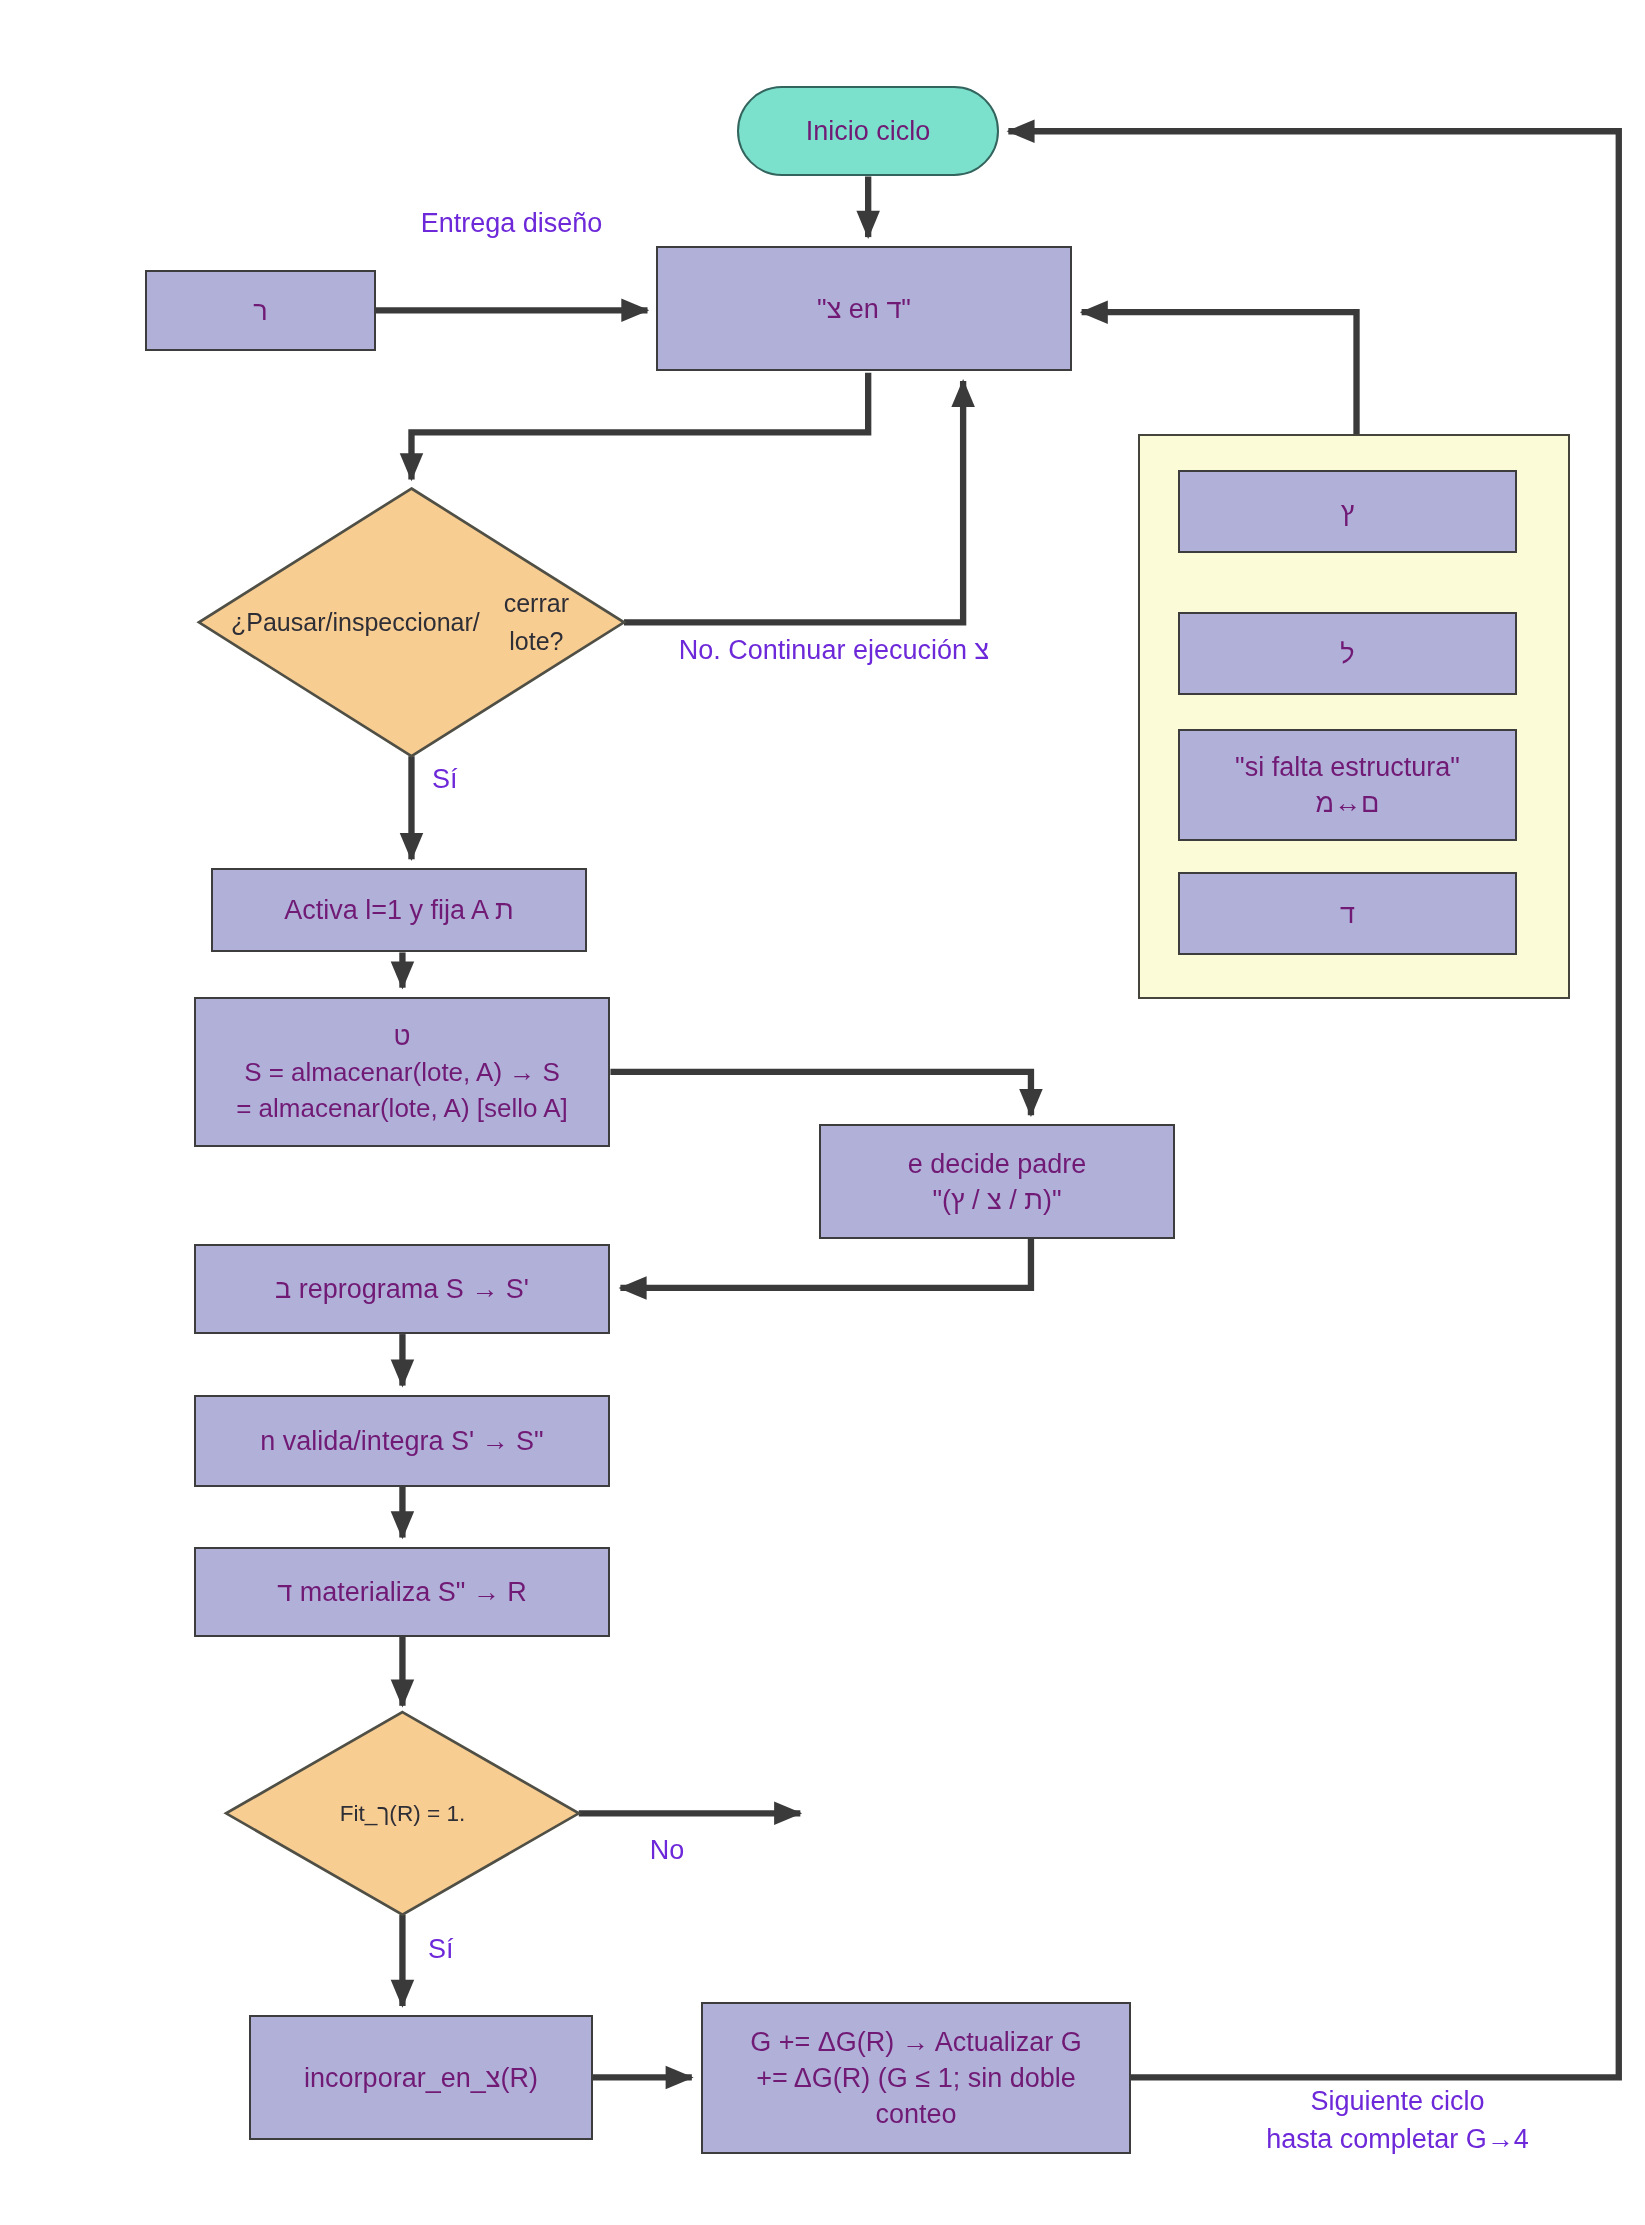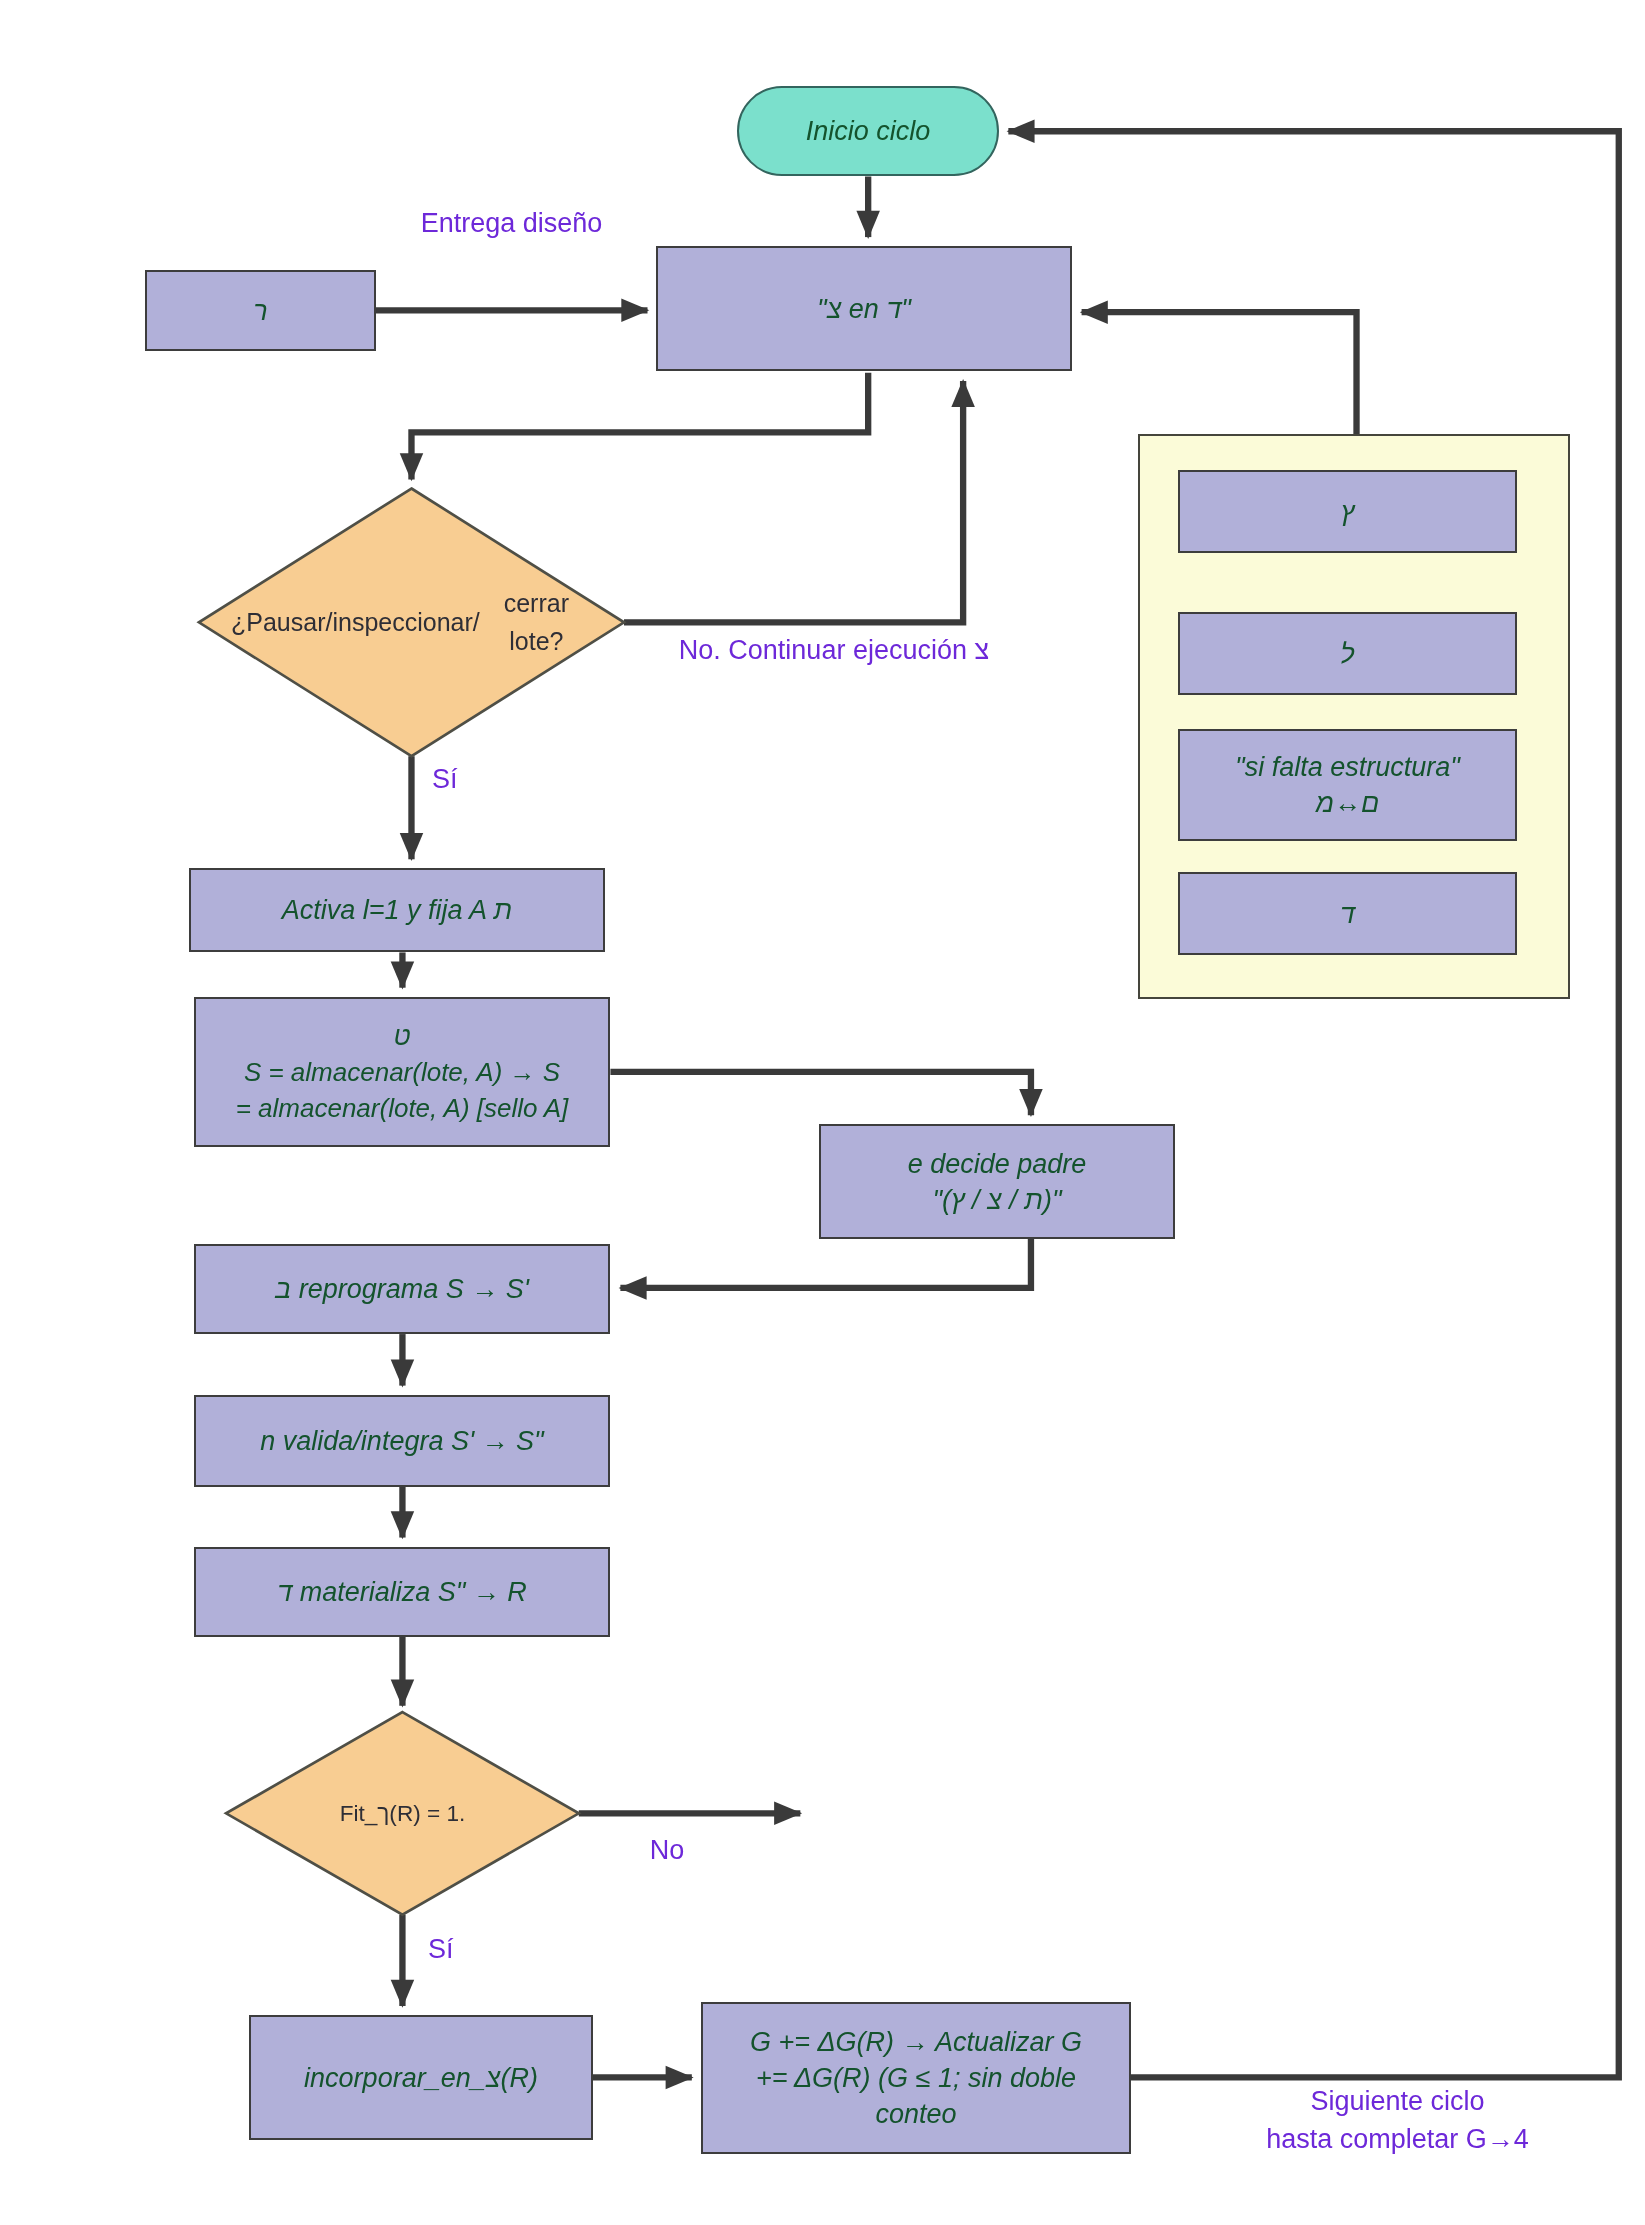--- a/index.html
+++ b/index.html
@@ -8,21 +8,21 @@
   .canvas {
     position:relative; width:1645px; height:2225px; background:#ffffff;
     font-family:"Liberation Sans","DejaVu Sans",sans-serif; overflow:hidden;
   }
   .wires { position:absolute; left:0; top:0; width:1645px; height:2225px; }
   .wire { fill:none; stroke:#3a3a3a; stroke-width:7; }
   .dshape { fill:#f8cd92; stroke:#4f4f46; stroke-width:3; }
   .node {
     position:absolute; display:flex; flex-direction:column;
     align-items:center; justify-content:center; text-align:center;
-    color:#14532d; font-size:27px; line-height:36px;font-style:italic;
+    color:#701a75; font-size:27px; line-height:36px;
   }
   .rect { background:#b1b0d9; border:2.7px solid #3d3d3d; }
   .pill { background:#7be0cc; border:2.7px solid #33655e; border-radius:47px; }
   .panel { position:absolute; background:#fbfbd8; border:2.7px solid #45453c; }
   .dtext { position:absolute; display:flex; align-items:center;
     justify-content:center; text-align:center; color:#2e2e36; }
   .label { position:absolute; color:#6d28d9; font-size:27px; line-height:38px; text-align:center; }
   .t { unicode-bidi:bidi-override; direction:ltr; display:block; }
   .fs29 { font-size:26px; line-height:36px; }
 </style>
@@ -64,21 +64,21 @@
   </div>
 
   <div class="node rect" style="left:145px; top:270px; width:231px; height:81px;">
     <span class="t">ר</span>
   </div>
 
   <div class="node rect" style="left:656px; top:246px; width:416px; height:125px;">
     <span class="t">"צ en ד"</span>
   </div>
 
-  <div class="node rect" style="left:189px; top:868px; width:416px; height:84px;">
+  <div class="node rect" style="left:211px; top:868px; width:376px; height:84px;">
     <span class="t">Activa l=1 y fija A ת</span>
   </div>
 
   <div class="node rect fs29" style="left:194px; top:997px; width:416px; height:150px;">
     <span class="t">ט</span>
     <span class="t">S = almacenar(lote, A) → S</span>
     <span class="t">= almacenar(lote, A) [sello A]</span>
   </div>
 
   <div class="node rect" style="left:819px; top:1124px; width:356px; height:115px;">

